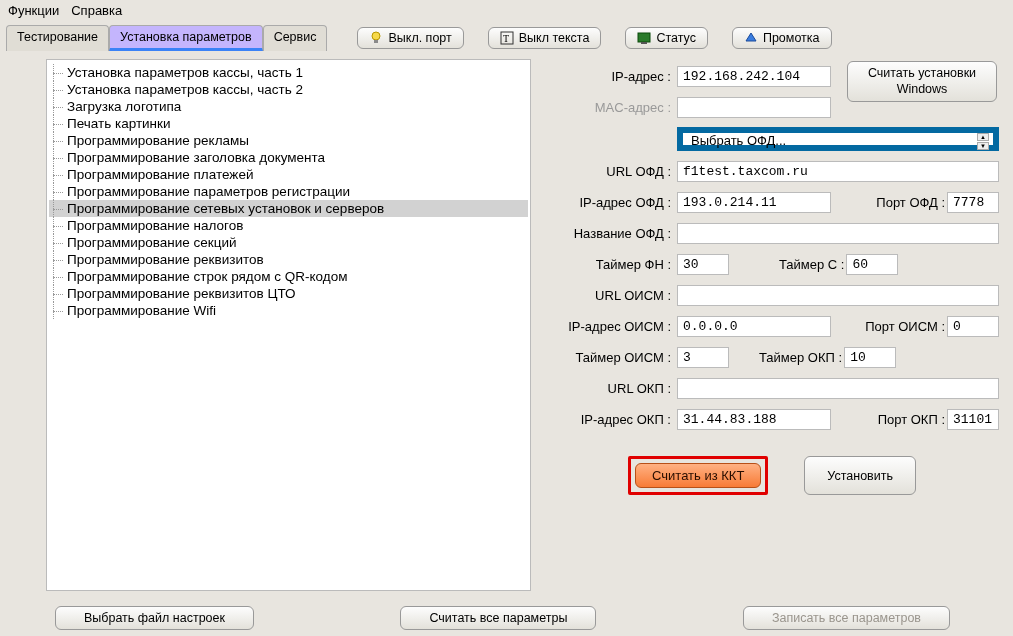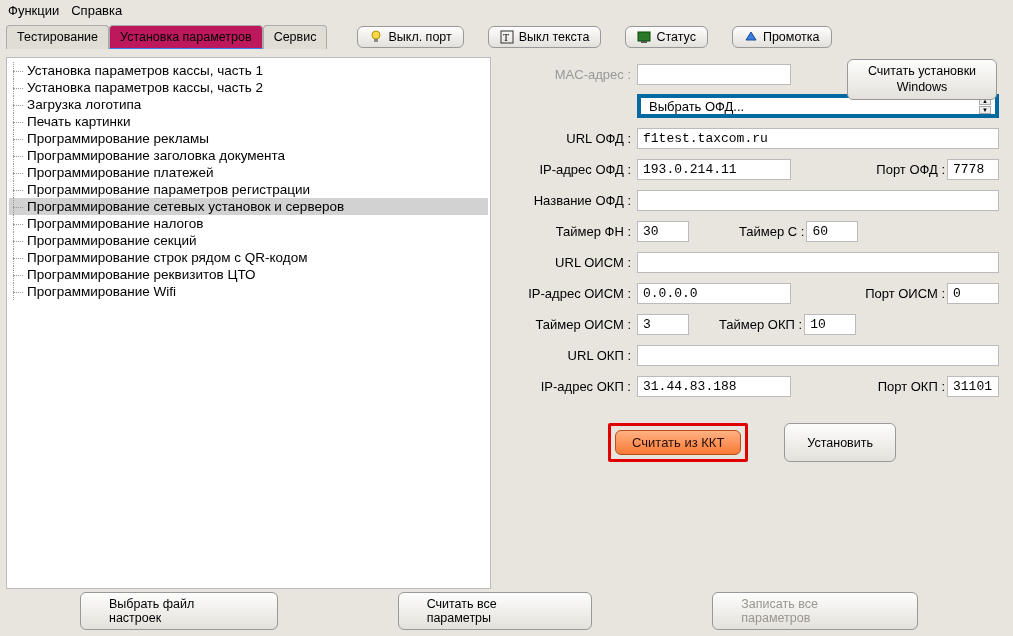--- a/index.html
+++ b/index.html
@@ -34,22 +34,22 @@
   padding: 4px 10px;
   border: 1px solid #aaa;
   border-bottom: none;
   background: #e0ddd5;
   border-radius: 4px 4px 0 0;
   font-size: 12.5px;
   cursor: default;
   position: relative;
 }
 .tab.active {
-  background: #be185d;
-  border-bottom: 1px solid #3b82f6;
+  background: #c4b5fd;
+  border-bottom: 3px solid #3b82f6;
   z-index: 2;
 }
 .toolbar-buttons {
   display: flex;
   gap: 24px;
 }
 .btn {
   display: inline-flex;
   align-items: center;
   gap: 5px;
@@ -65,20 +65,21 @@
   display: flex;
   padding: 4px 6px 0 6px;
   height: calc(100% - 100px);
 }
 .tree-panel {
   width: 485px;
   background: #fff;
   border: 1px solid #bbb;
   overflow-y: auto;
   padding: 4px 2px;
+  margin-left: 40px;
 }
 .tree-item {
   font-size: 13.5px;
   padding: 1px 4px 1px 18px;
   cursor: default;
   position: relative;
   white-space: nowrap;
 }
 .tree-item::before {
   content: "";
@@ -129,24 +130,24 @@
 .inp.w50 { width: 52px; }
 .inp.wfull { flex: 1; }
 .sublbl {
   font-size: 13px;
   margin-left: 14px;
   margin-right: 2px;
 }
 .select-ofd {
   flex: 1;
   height: 24px;
-  border: 4px solid #0369a1;
+  border: 6px solid #0369a1;
   background: #fff;
   display: flex;
-  align-items: flex-end;
+  align-items: flex-start;
   justify-content: space-between;
   padding: 0 4px 0 8px;
   font-size: 13px;
 }
 .spinners {
   display: flex;
   flex-direction: column;
   gap: 1px;
   margin-left: 3px;
 }
@@ -185,23 +186,23 @@
 .highlight-red {
   border: 3px solid #e00000;
   padding: 4px;
   border-radius: 2px;
   display: inline-block;
 }
 .bottom-bar {
   position: absolute;
   bottom: 6px;
   left: 0;
-  right: 15px;
-  display: flex;
-  padding: 0 80px;
+  right: 8px;
+  display: flex;
+  padding: 0 55px;
   gap: 120px;
   justify-content: space-between;
 }
 .bottom-bar .btn { padding: 4px 28px; }
 .btn.disabled { color: #9a958d; }
 </style>
 </head>
 <body>
 
 <div class="menubar">
@@ -260,28 +261,33 @@
       <div class="tree-item">Установка параметров кассы, часть 2</div>
       <div class="tree-item">Загрузка логотипа</div>
       <div class="tree-item">Печать картинки</div>
       <div class="tree-item">Программирование рекламы</div>
       <div class="tree-item">Программирование заголовка документа</div>
       <div class="tree-item">Программирование платежей</div>
       <div class="tree-item">Программирование параметров регистрации</div>
       <div class="tree-item selected">Программирование сетевых установок и серверов</div>
       <div class="tree-item">Программирование налогов</div>
       <div class="tree-item">Программирование секций</div>
+      <div class="tree-item">Программирование реквизитов</div>
       <div class="tree-item">Программирование строк рядом с QR-кодом</div>
       <div class="tree-item">Программирование реквизитов ЦТО</div>
       <div class="tree-item">Программирование Wifi</div>
     </div>
 
   <div class="form-panel">
     <div class="btn read-windows">Считать установки Windows</div>
 
+    <div class="form-row">
+      <div class="lbl">IP-адрес :</div>
+      <input class="inp w160" value="192.168.242.104" style="">
+    </div>
     <div class="form-row">
       <div class="lbl dim">MAC-адрес :</div>
       <input class="inp w160" value="" style="">
     </div>
     <div class="form-row">
       <div class="lbl"></div>
       <div class="select-ofd">
         <span>Выбрать ОФД...</span>
         <span class="spinners">
             <div>▲</div>

